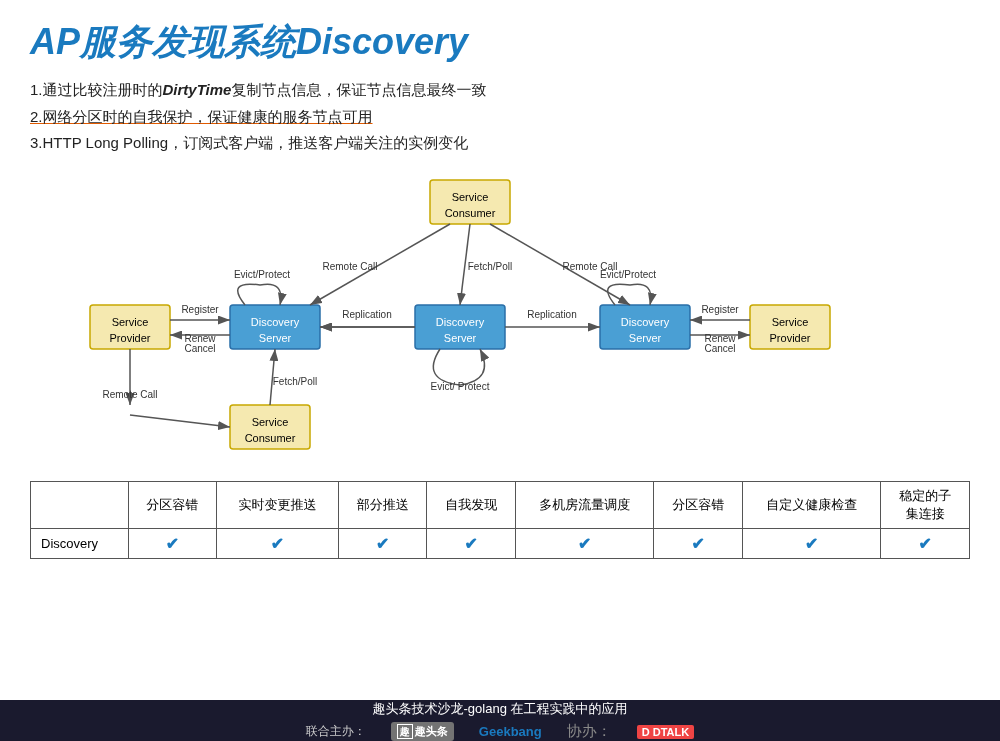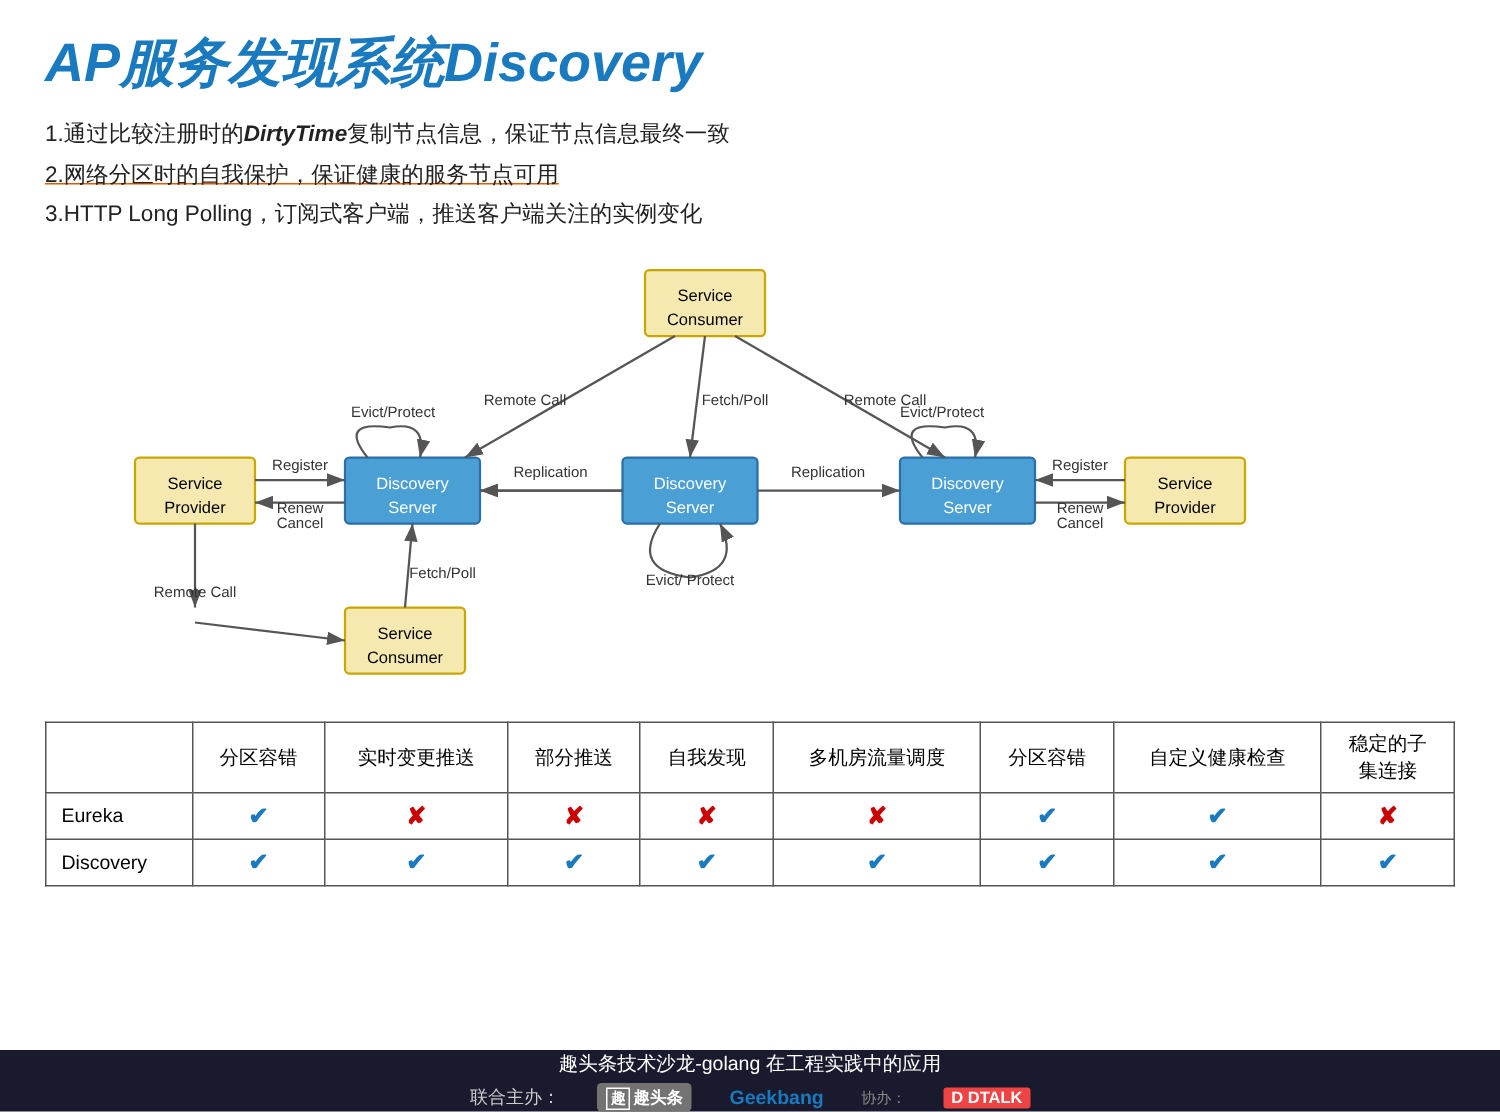--- a/index.html
+++ b/index.html
@@ -269,31 +269,20 @@
         <th>自我发现</th>
         <th>多机房流量调度</th>
         <th>分区容错</th>
         <th>自定义健康检查</th>
         <th style="white-space:pre-line;">稳定的子
 集连接</th>
       </tr>
     </thead>
     <tbody>
       <tr>
-        <td>Eureka</td>
-        <td><span class="check">✔</span></td>
-        <td><span class="cross">✘</span></td>
-        <td><span class="cross">✘</span></td>
-        <td><span class="cross">✘</span></td>
-        <td><span class="cross">✘</span></td>
-        <td><span class="check">✔</span></td>
-        <td><span class="check">✔</span></td>
-        <td><span class="cross">✘</span></td>
-      </tr>
-      <tr>
         <td>Discovery</td>
         <td><span class="check">✔</span></td>
         <td><span class="check">✔</span></td>
         <td><span class="check">✔</span></td>
         <td><span class="check">✔</span></td>
         <td><span class="check">✔</span></td>
         <td><span class="check">✔</span></td>
         <td><span class="check">✔</span></td>
         <td><span class="check">✔</span></td>
       </tr>
@@ -302,18 +291,18 @@
 </div>
 
 <div class="footer">
   <div class="footer-left">趣头条技术沙龙-golang 在工程实践中的应用</div>
   <div class="footer-right">
     <span>联合主办：</span>
     <span class="footer-logo-toutiao">
       <span style="border:1px solid #fff;padding:1px 2px;font-size:10px;margin-right:2px;">趣</span><span>趣头条</span>
     </span>
     <span class="footer-logo-geekbang">Geekbang</span>
-    <span style="color:#888;font-size:10px;">协办：</span>
+    <span style="color:#888;font-size:15px;">协办：</span>
     <span style="background:#ef4444;color:#fff;padding:1px 5px;border-radius:2px;font-weight:bold;font-size:11px;text-align:center;">
       D <span>DTALK</span>
     </span>
   </div>
 </div>
 
 </body></html>

